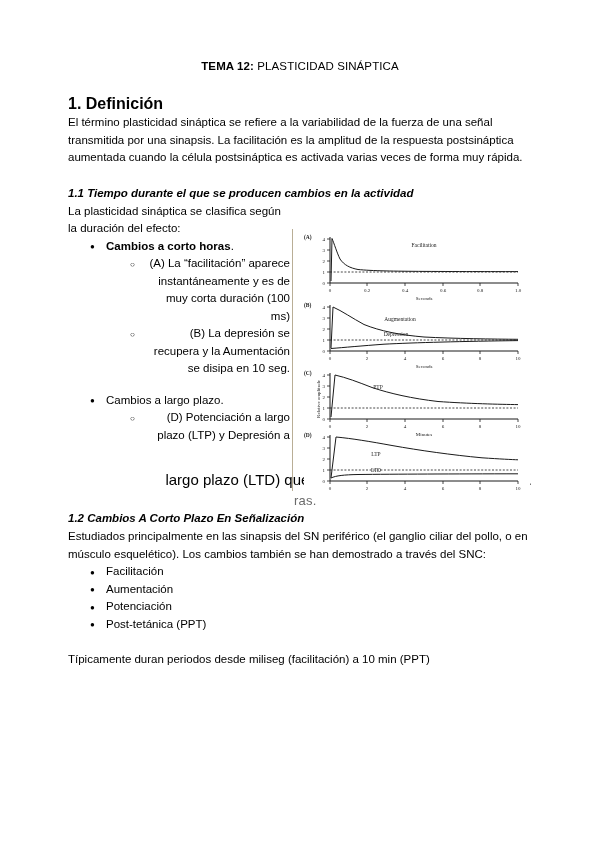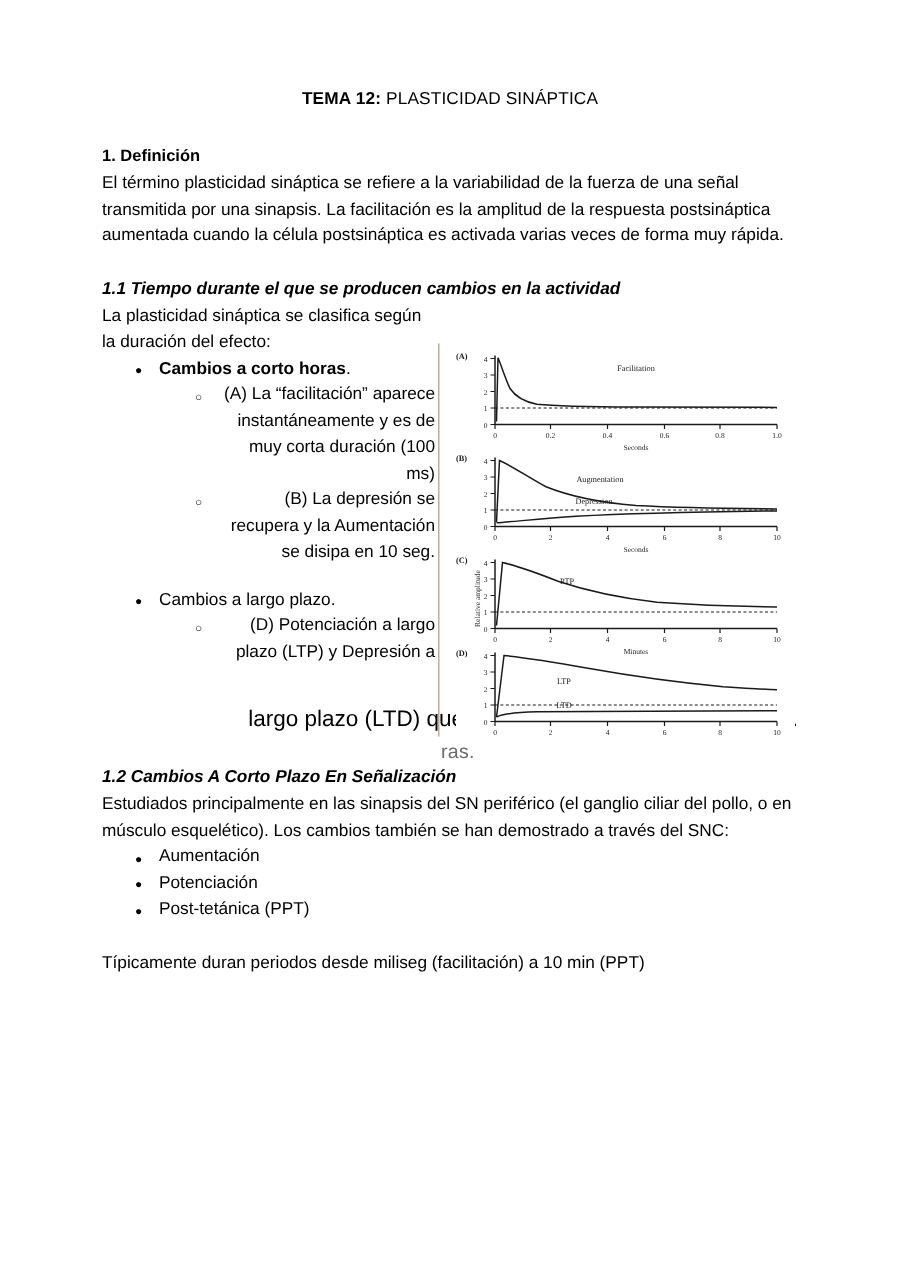--- a/index.html
+++ b/index.html
@@ -30,21 +30,21 @@
   }
   .doc-title {
     text-align: center;
     font-size: 11.5px;
     line-height: 16px;
     margin: 0 0 22px 0;
     letter-spacing: 0.1px;
   }
   .doc-title b { font-weight: bold; }
   h2.section {
-    font-size: 11px;
+    font-size: 16px;
     font-weight: bold;
     margin: 0 0 2px 0;
     line-height: 16px;
   }
   h3.subsection {
     font-size: 11.5px;
     font-weight: bold;
     font-style: italic;
     margin: 0 0 2px 0;
     line-height: 16px;
@@ -388,20 +388,21 @@
     </div>
 
     <div class="overflow-line">largo plazo (LTD) que duran de minutos a varias horas.</div>
 
     <div class="spacer-22"></div>
 
     <h3 class="subsection">1.2 Cambios A Corto Plazo En Señalización</h3>
     <p class="body">Estudiados principalmente en las sinapsis del SN periférico (el ganglio ciliar del pollo, o en músculo esquelético). Los cambios también se han demostrado a través del SNC:</p>
 
     <ul class="plain">
+      <li>Facilitación</li>
       <li>Aumentación</li>
       <li>Potenciación</li>
       <li>Post-tetánica (PPT)</li>
     </ul>
 
     <div class="spacer-18"></div>
 
     <p class="body">Típicamente duran periodos desde miliseg (facilitación) a 10 min (PPT)</p>
 
   </div>

